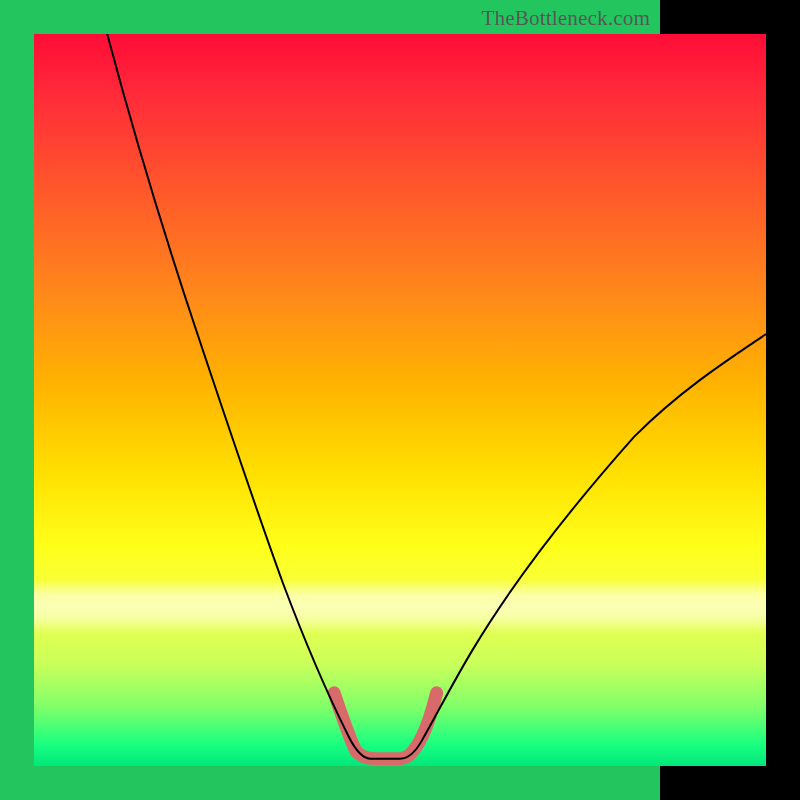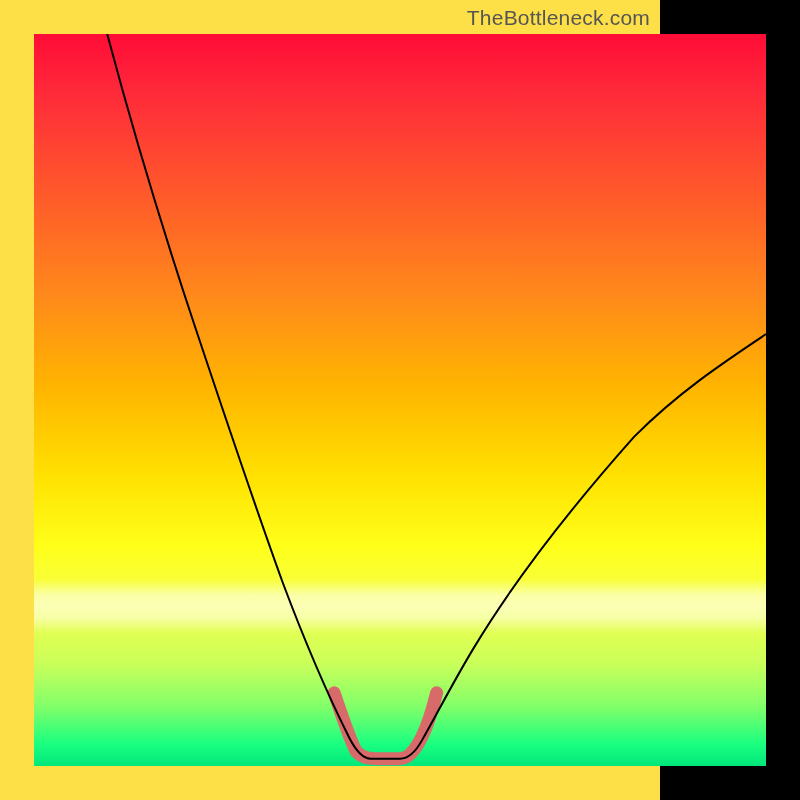--- a/index.html
+++ b/index.html
@@ -8,21 +8,22 @@
     width: 800px;
     height: 800px;
     overflow: hidden;
     background: #000;
     font-family: Arial, Helvetica, sans-serif;
   }
   .frame {
     position: relative;
     width: 660px;
     height: 800px;
-    background: #fde047;
+    background: #22c55e;
+    font-family: Liberation Serif, serif;
   }
   .plot-area {
     position: absolute;
     left: 34px;
     top: 34px;
     width: 732px;
     height: 732px;
     overflow: hidden;
   }
   .gradient {

